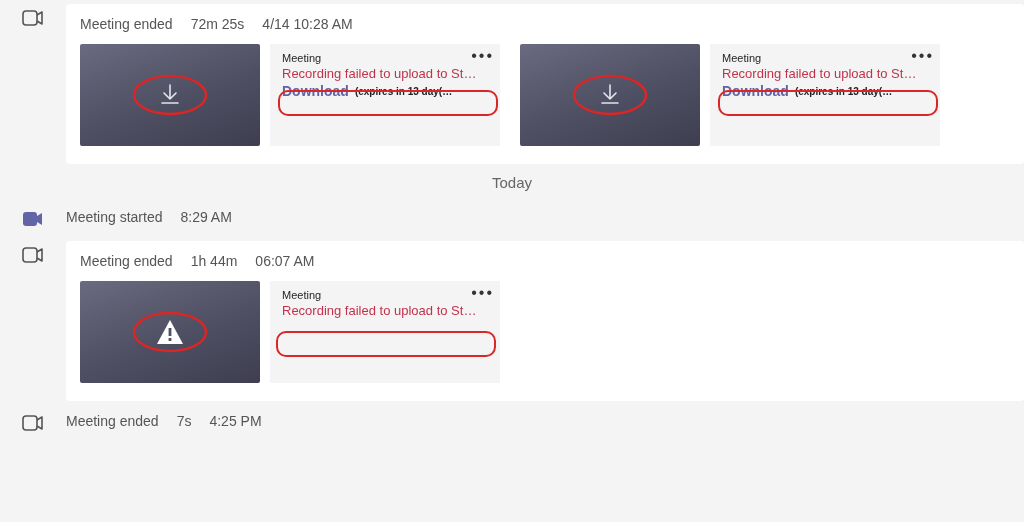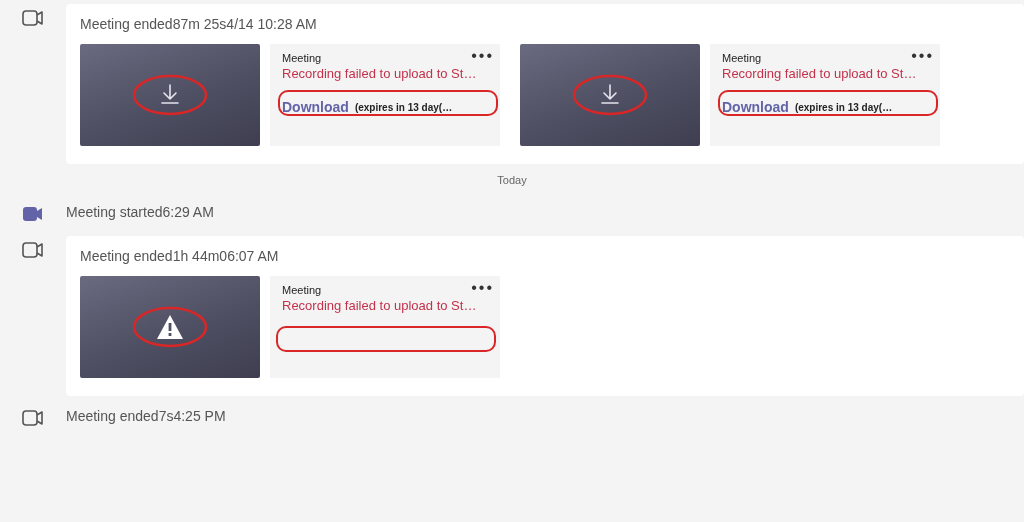--- a/index.html
+++ b/index.html
@@ -24,20 +24,21 @@
     justify-content: center;
     padding-top: 6px;
   }
   .content {
     flex: 1 1 auto;
     padding-right: 8px;
   }
   .status-line {
     display: flex;
     align-items: center;
+    gap: 18px;
     color: #555;
     padding: 4px 0 8px 0;
   }
   .status-line span { white-space: nowrap; }
   .ended-block {
     background: #ffffff;
     border-radius: 4px;
     padding: 8px 14px 18px 14px;
     box-shadow: 0 0 0 rgba(0,0,0,0);
   }
@@ -87,21 +88,21 @@
     font-size: 13px;
     white-space: nowrap;
     overflow: hidden;
     text-overflow: ellipsis;
     max-width: 210px;
   }
   .info .dl-line {
     display: flex;
     align-items: center;
     gap: 6px;
-    margin-top: 18px;
+    margin-top: 2px;
     white-space: nowrap;
   }
   .info .dl {
     color: #6264a7;
     font-weight: 600;
     font-size: 14px;
   }
   .info .exp {
     color: #222;
     font-weight: 600;
@@ -119,40 +120,40 @@
   }
   .annot-1 {
     position: absolute;
     border: 2px solid #d92626;
     border-radius: 10px;
     pointer-events: none;
   }
   .divider {
     text-align: center;
     color: #666;
-    font-size: 11px;
+    font-size: 15px;
     padding: 6px 0 10px 0;
   }
   
   .cam-svg { display:block; }
 </style>
 </head>
 <body>
 
 <div class="row">
   <div class="gutter">
     <svg class="cam-svg" width="22" height="16" viewBox="0 0 22 16">
       <rect x="1" y="1" width="14" height="14" rx="3" fill="none" stroke="#555" stroke-width="1.6"></rect>
       <path d="M15 5 L20 2 V14 L15 11" fill="none" stroke="#555" stroke-width="1.6" stroke-linejoin="round"></path>
     </svg>
   </div>
   <div class="content ended-block">
     <div class="status-line">
       <span>Meeting ended</span>
-      <span>87m 25s</span>
+      <span>72m 25s</span>
       <span>4/14 10:28 AM</span>
     </div>
     <div class="cards">
 
       <div class="card">
         <div class="thumb">
           <svg width="28" height="28" viewBox="0 0 28 28">
             <path d="M14 4 V18 M8 12 L14 18 L20 12 M6 22 H22" stroke="#e5e5ee" stroke-width="1.6" fill="none" stroke-linecap="round" stroke-linejoin="round"></path>
           </svg>
           <svg class="ellipse" width="78" height="44" viewBox="0 0 78 44">
@@ -201,21 +202,21 @@
 <div class="row">
   <div class="gutter">
     <svg class="cam-svg" width="22" height="16" viewBox="0 0 22 16">
       <rect x="1" y="1" width="14" height="14" rx="3" fill="#6264a7"></rect>
       <path d="M15 5 L20 2 V14 L15 11 Z" fill="#6264a7"></path>
     </svg>
   </div>
   <div class="content">
     <div class="status-line">
       <span>Meeting started</span>
-      <span>6:29 AM</span>
+      <span>8:29 AM</span>
     </div>
   </div>
 </div>
 
 <div class="row">
   <div class="gutter">
     <svg class="cam-svg" width="22" height="16" viewBox="0 0 22 16">
       <rect x="1" y="1" width="14" height="14" rx="3" fill="none" stroke="#555" stroke-width="1.6"></rect>
       <path d="M15 5 L20 2 V14 L15 11" fill="none" stroke="#555" stroke-width="1.6" stroke-linejoin="round"></path>
     </svg>

